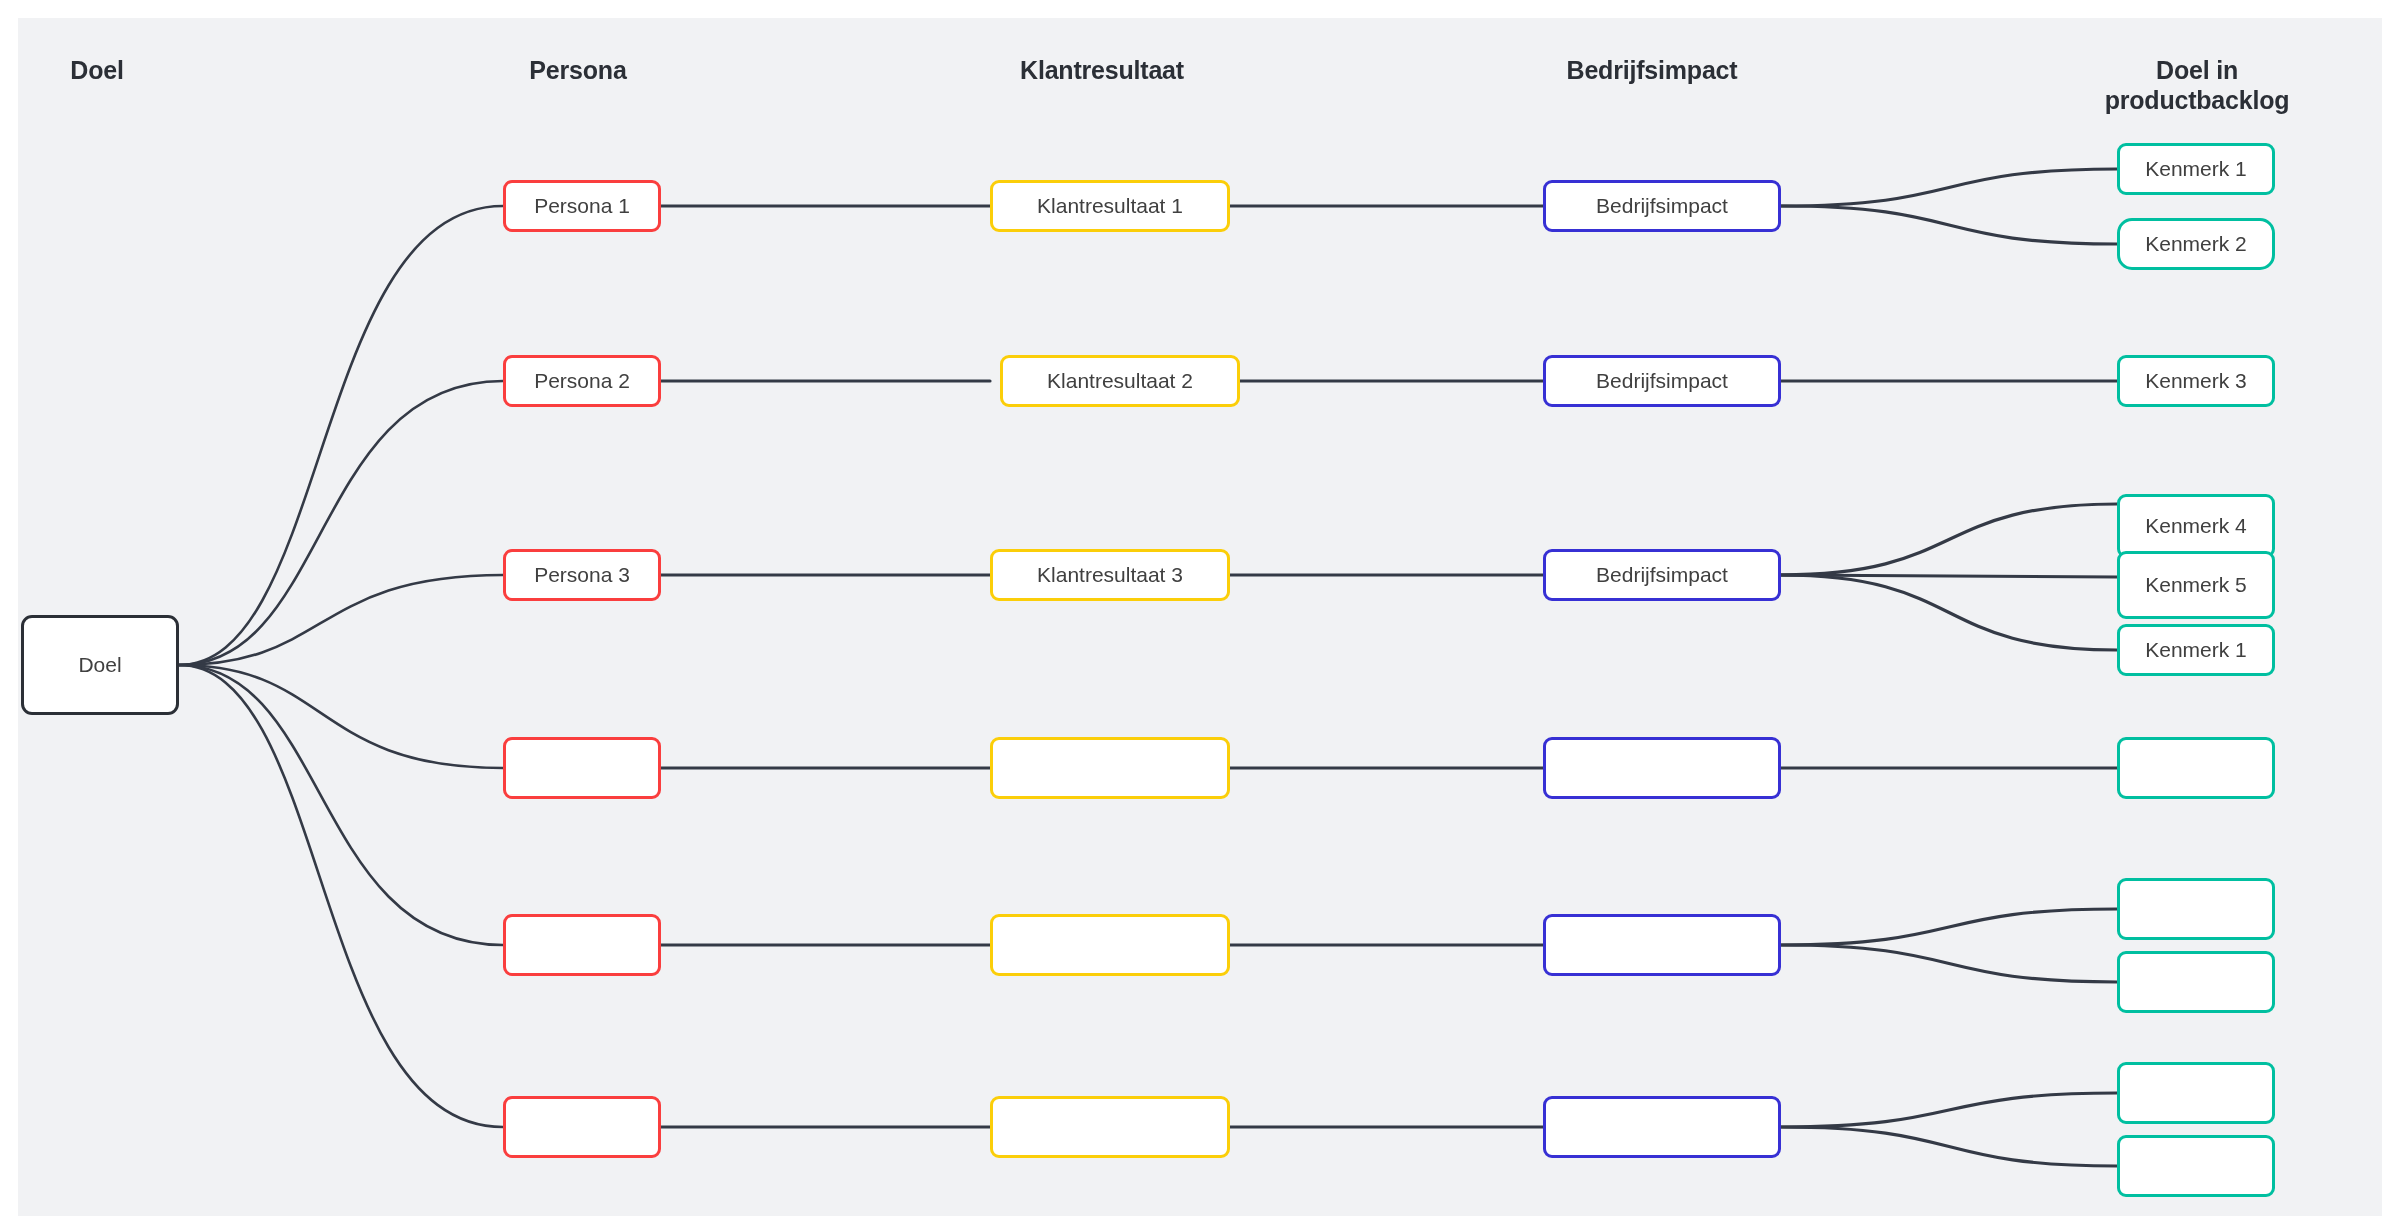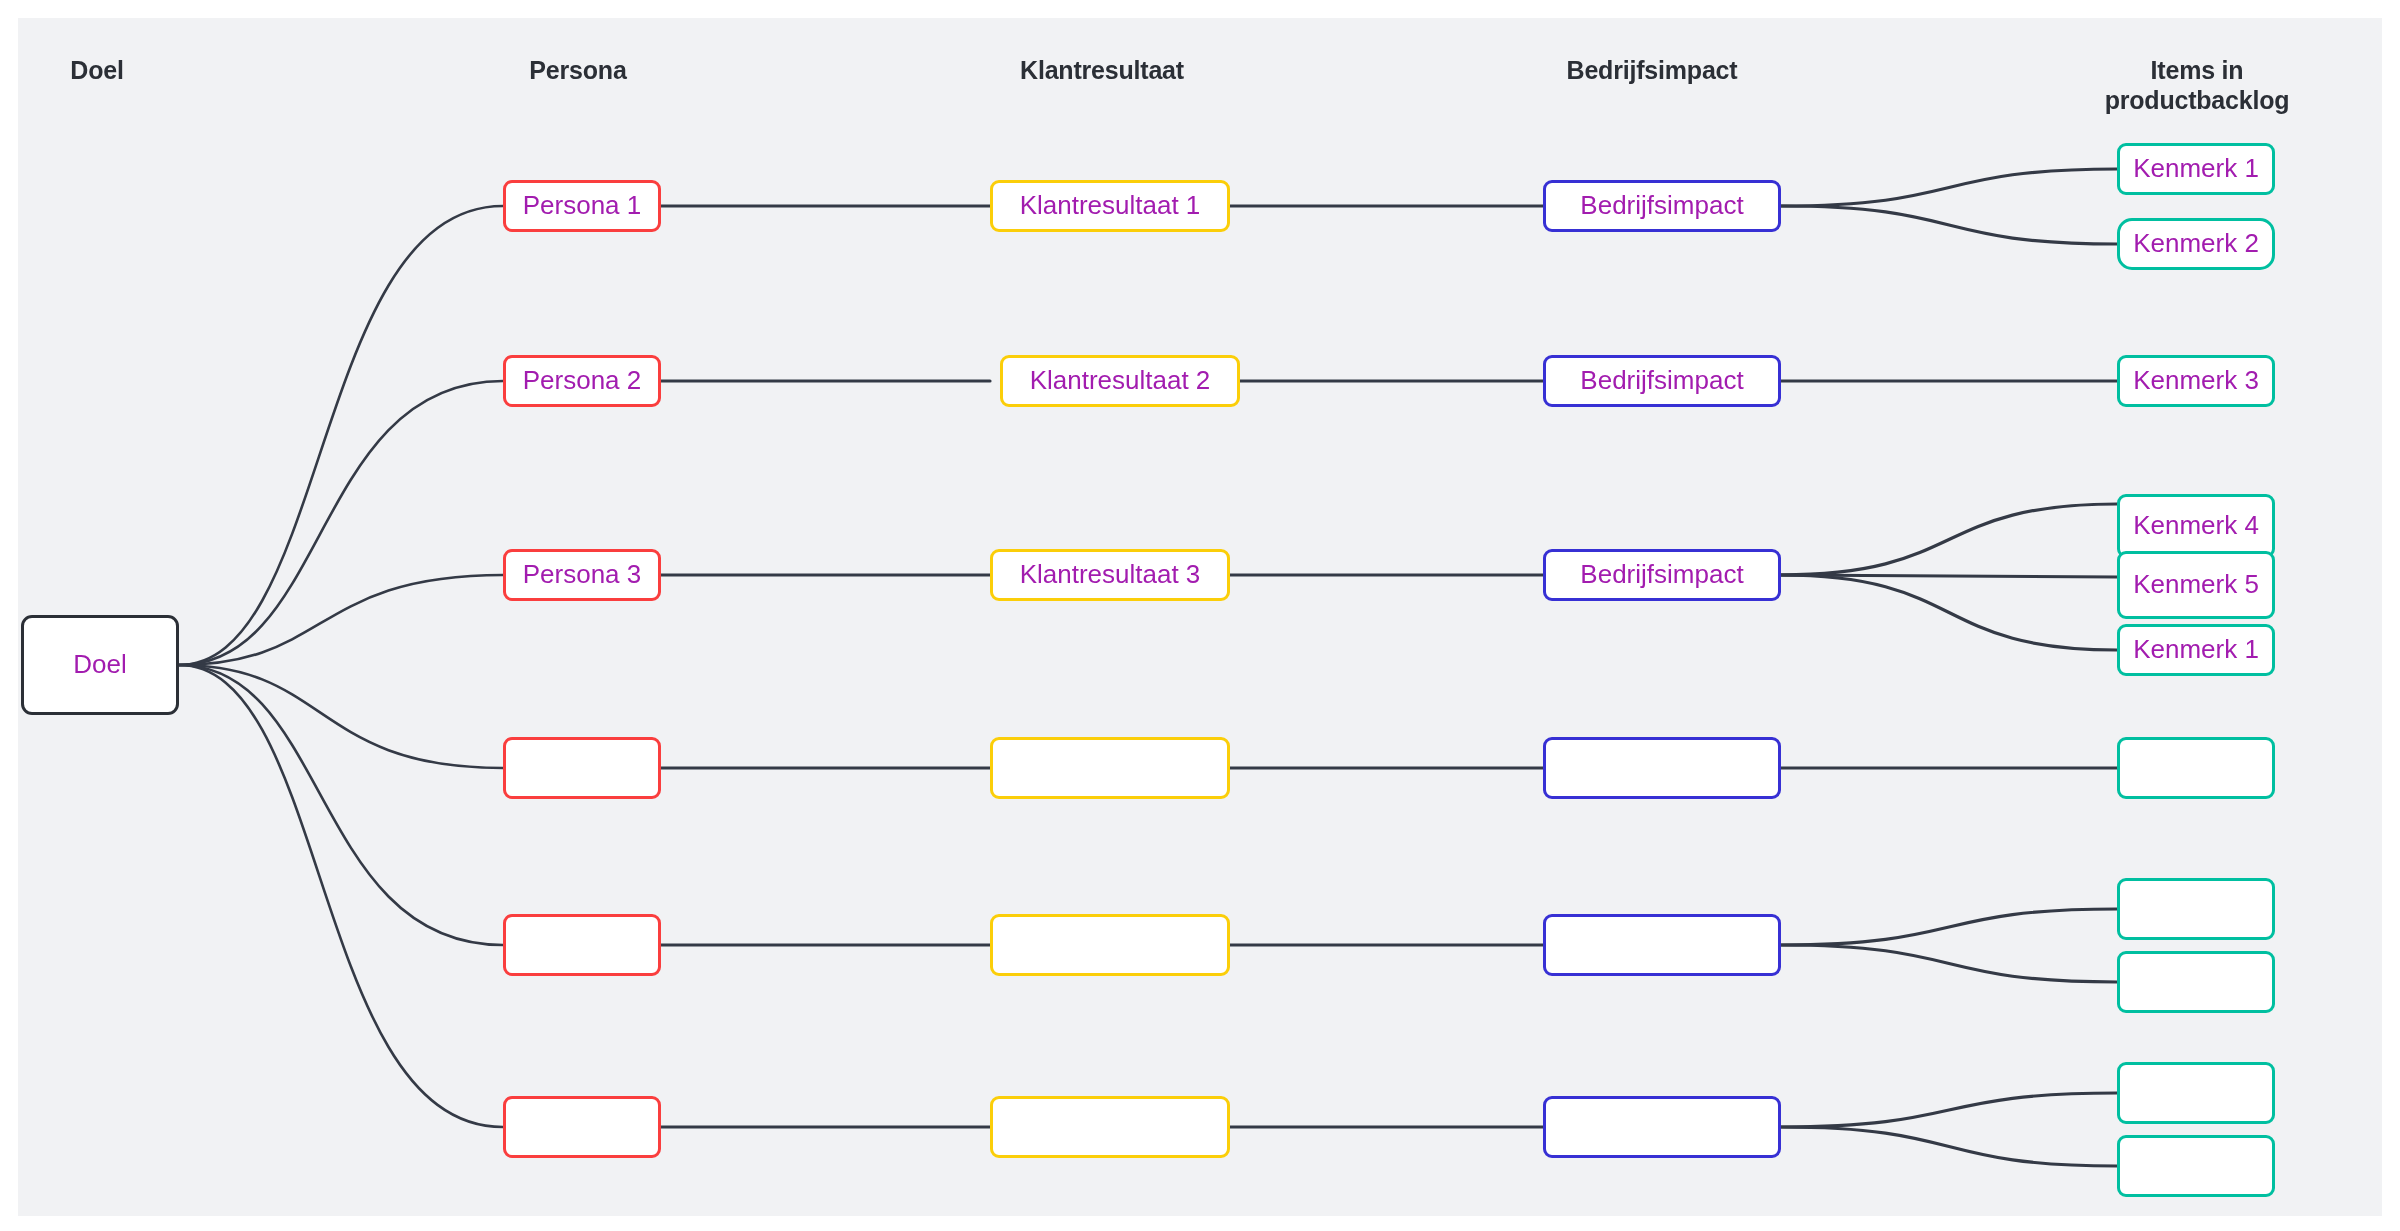--- a/index.html
+++ b/index.html
@@ -25,22 +25,22 @@
     white-space:pre-line;
   }
   svg#edges{position:absolute;left:0;top:0;width:2400px;height:1231px;pointer-events:none;}
   .node{
     position:absolute;
     box-sizing:border-box;
     background:#ffffff;
     border-style:solid;
     border-radius:9px;
     display:flex;align-items:center;justify-content:center;
-    font-size:26px;
-    color:#a21caf;
+    font-size:21px;
+    color:#404040;
     text-align:center;
     line-height:1.2;
   }
   .node.root{border-width:3px;border-color:#2b2f36;border-radius:11px;}
   .node.persona{border-width:3px;border-color:#fa3e3e;}
   .node.outcome{border-width:3px;border-color:#fbce09;}
   .node.impact{border-width:3px;border-color:#3730d4;}
   .node.feature{border-width:3px;border-color:#00bfa0;}
 </style>
 </head>
@@ -79,21 +79,21 @@
       <path d="M1781,945 C1965.8,945 1932.2,982 2117,982" stroke="#343a46" stroke-width="3.2" fill="none" stroke-linecap="round"></path>
       <path d="M1781,1127 C1965.8,1127 1932.2,1093 2117,1093" stroke="#343a46" stroke-width="3.2" fill="none" stroke-linecap="round"></path>
       <path d="M1781,1127 C1965.8,1127 1932.2,1166 2117,1166" stroke="#343a46" stroke-width="3.2" fill="none" stroke-linecap="round"></path>
     </svg>
 
   <div id="headers">
       <div class="col-header" style="left: -63px; top: 55px; width: 320px;">Doel</div>
       <div class="col-header" style="left: 418px; top: 55px; width: 320px;">Persona</div>
       <div class="col-header" style="left: 942px; top: 55px; width: 320px;">Klantresultaat</div>
       <div class="col-header" style="left: 1492px; top: 55px; width: 320px;">Bedrijfsimpact</div>
-      <div class="col-header" style="left: 2037px; top: 55px; width: 320px;">Items in
+      <div class="col-header" style="left: 2037px; top: 55px; width: 320px;">Doel in
 productbacklog</div>
     </div>
   <div id="nodes">
       <div class="node root" style="left: 21px; top: 615px; width: 158px; height: 100px;">Doel</div>
       <div class="node persona" style="left: 503px; top: 180px; width: 158px; height: 52px;">Persona 1</div>
       <div class="node persona" style="left: 503px; top: 355px; width: 158px; height: 52px;">Persona 2</div>
       <div class="node persona" style="left: 503px; top: 549px; width: 158px; height: 52px;">Persona 3</div>
       <div class="node persona" style="left: 503px; top: 737px; width: 158px; height: 62px;"></div>
       <div class="node persona" style="left: 503px; top: 914px; width: 158px; height: 62px;"></div>
       <div class="node persona" style="left: 503px; top: 1096px; width: 158px; height: 62px;"></div>

